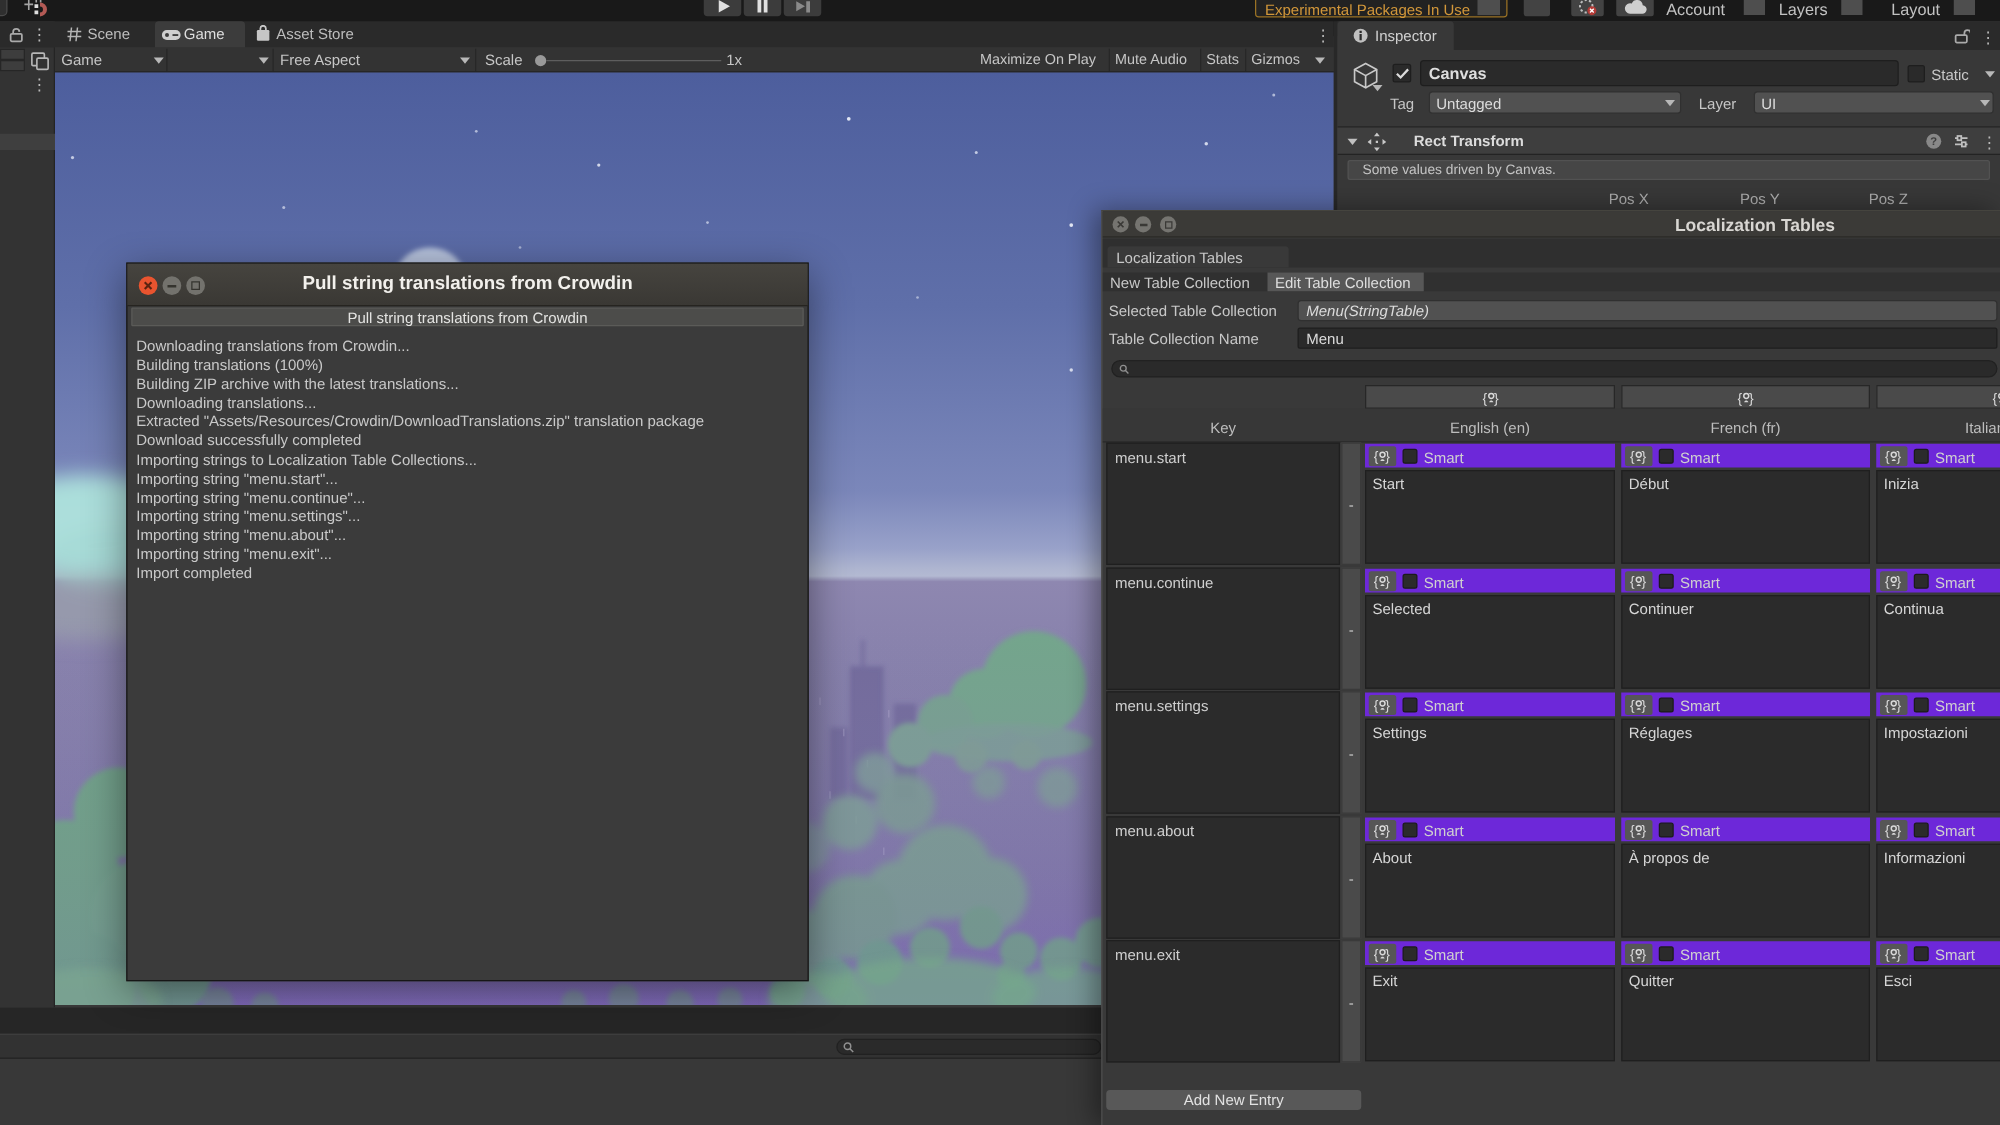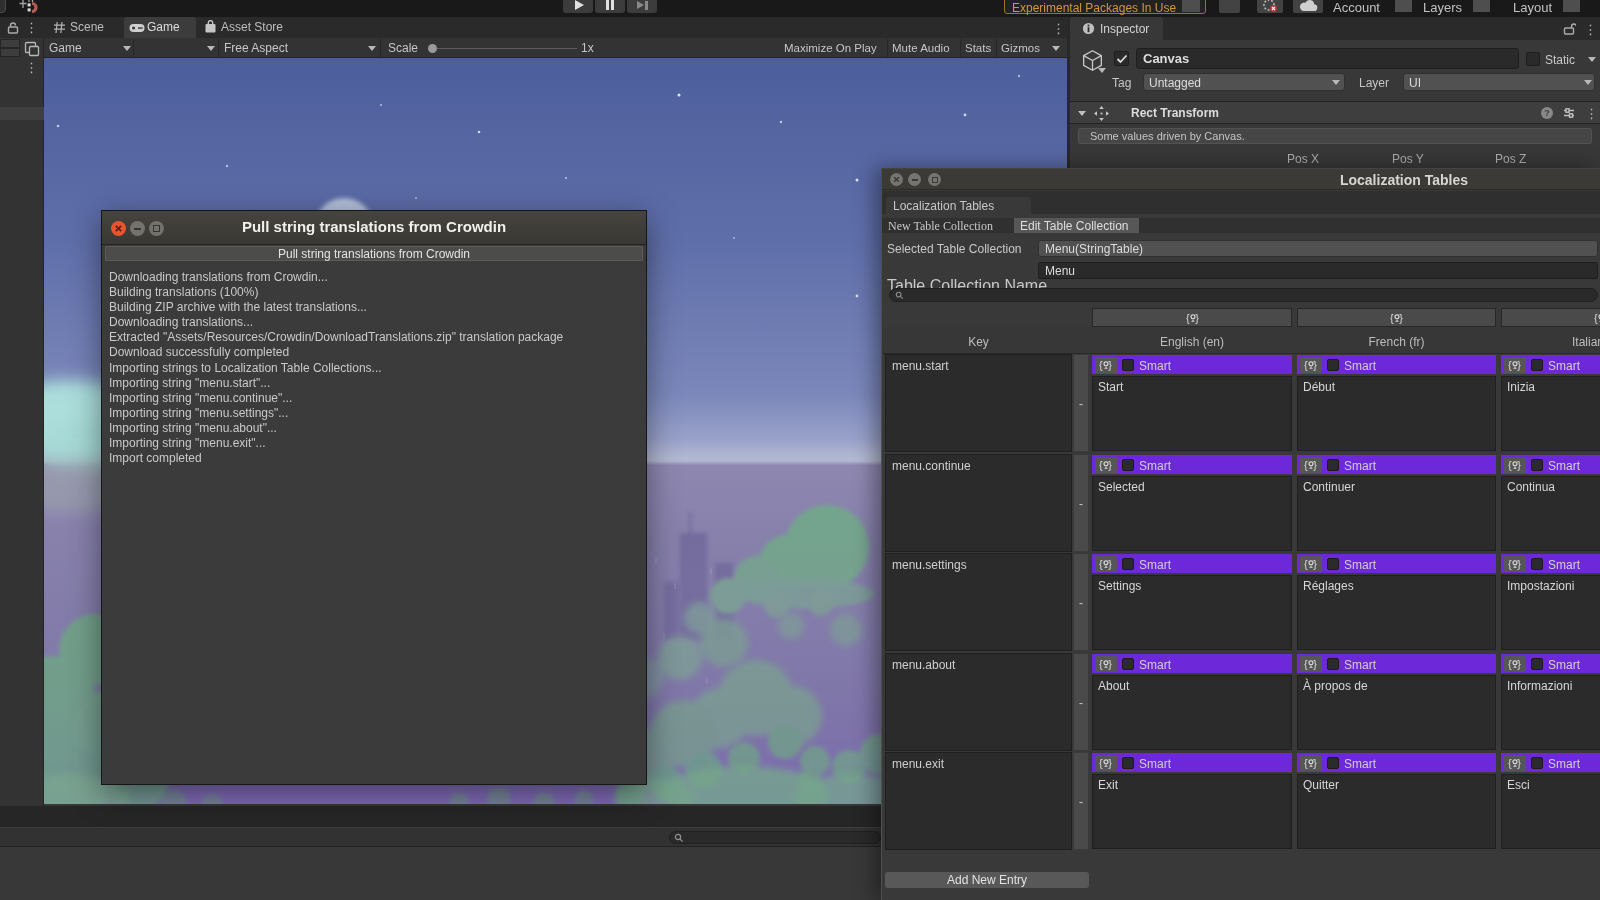--- a/index.html
+++ b/index.html
@@ -414,29 +414,29 @@
     <div class="a" style="left:402px;top:3px;width:240px;text-align:center;color:#d8d6d2;font-size:14px;font-weight:bold;">Localization Tables</div>
   </div>
 
   <div class="a" style="left:0;top:22px;width:719px;height:23px;background:#2f2f2f;">
     <div class="a" style="left:4px;top:6px;width:145px;height:17px;background:#393939;border-radius:3px 3px 0 0;"></div>
     <div class="a" style="left:11px;top:8px;color:#c8c8c8;font-size:12px;">Localization Tables</div>
   </div>
 
   <div class="a" style="left:0;top:49px;width:719px;height:15px;background:#303030;">
     <div class="a" style="left:132px;top:0;width:125px;height:15px;background:#575757;"></div>
-    <div class="a" style="left:6px;top:1px;color:#c8c8c8;font-size:12px;font-family:Liberation Serif, serif;">New Table Collection</div>
+    <div class="a" style="left:6px;top:1px;color:#c8c8c8;font-size:12px;">New Table Collection</div>
     <div class="a" style="left:138px;top:1px;color:#dedede;font-size:12px;">Edit Table Collection</div>
   </div>
 
   <div class="a" style="left:5px;top:73px;color:#c8c8c8;font-size:12px;">Selected Table Collection</div>
   <div class="a" style="left:156px;top:71px;width:560px;height:17px;background:#515151;border:1px solid #303030;border-radius:3px;"></div>
-  <div class="a" style="left:163px;top:73px;color:#dcdcdc;font-size:12px;">Menu(StringTable)</div>
-
-  <div class="a" style="left:5px;top:95px;color:#c8c8c8;font-size:16px;margin-top:13px;">Table Collection Name</div>
+  <div class="a" style="left:163px;top:73px;color:#dcdcdc;font-size:12px;font-style:italic;">Menu(StringTable)</div>
+
+  <div class="a" style="left:5px;top:95px;color:#c8c8c8;font-size:12px;">Table Collection Name</div>
   <div class="a" style="left:156px;top:93px;width:560px;height:17px;background:#2a2a2a;border:1px solid #1e1e1e;border-radius:2px;"></div>
   <div class="a" style="left:163px;top:95px;color:#dcdcdc;font-size:12px;">Menu</div>
 
   <div class="a" style="left:7px;top:119px;width:709px;height:14px;background:#2a2a2a;border:1px solid #212121;border-radius:7px;"></div>
   <svg class="a" style="left:13px;top:122px;" width="9" height="9" viewBox="0 0 10 10">
     <circle cx="4" cy="4" r="2.6" fill="none" stroke="#909090" stroke-width="1.2"></circle>
     <path d="M6 6 L8.6 8.6" stroke="#909090" stroke-width="1.2"></path>
   </svg>
 
   <div class="a" style="left:210px;top:139px;width:200px;height:19px;background:#4a4a4a;border:1px solid #272727;">

